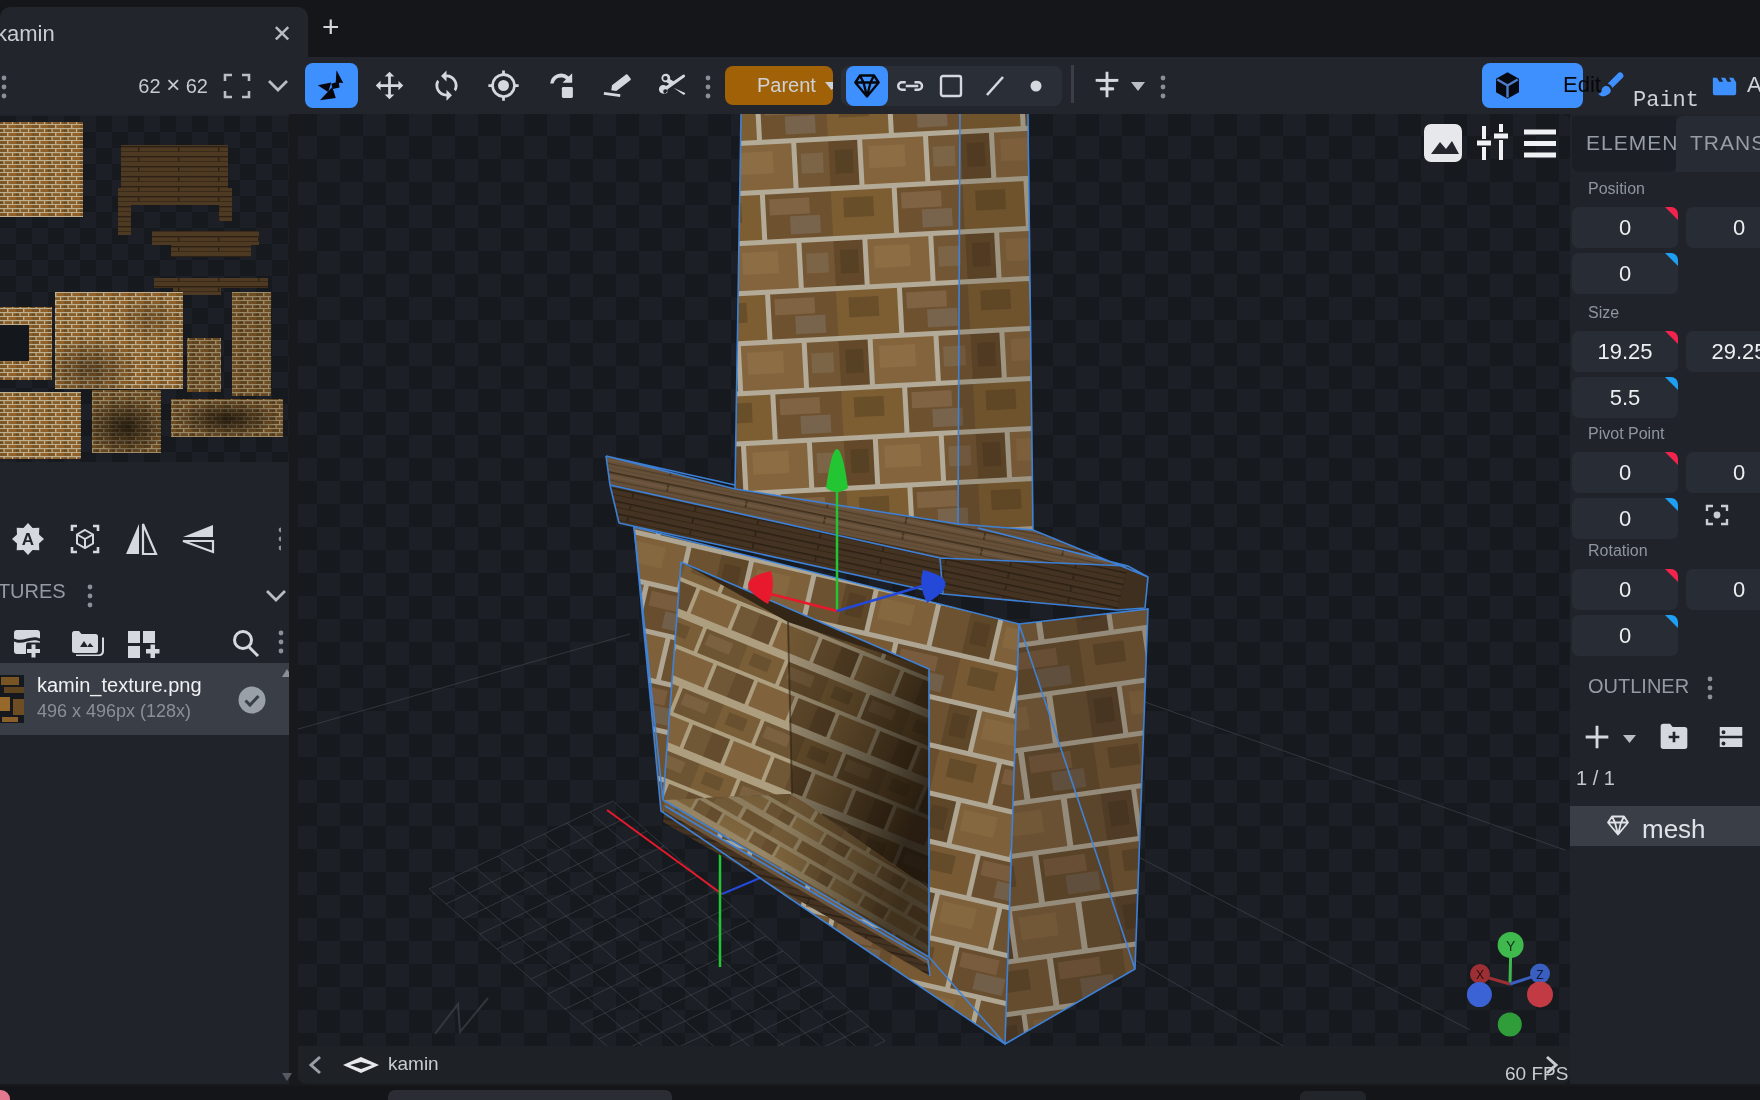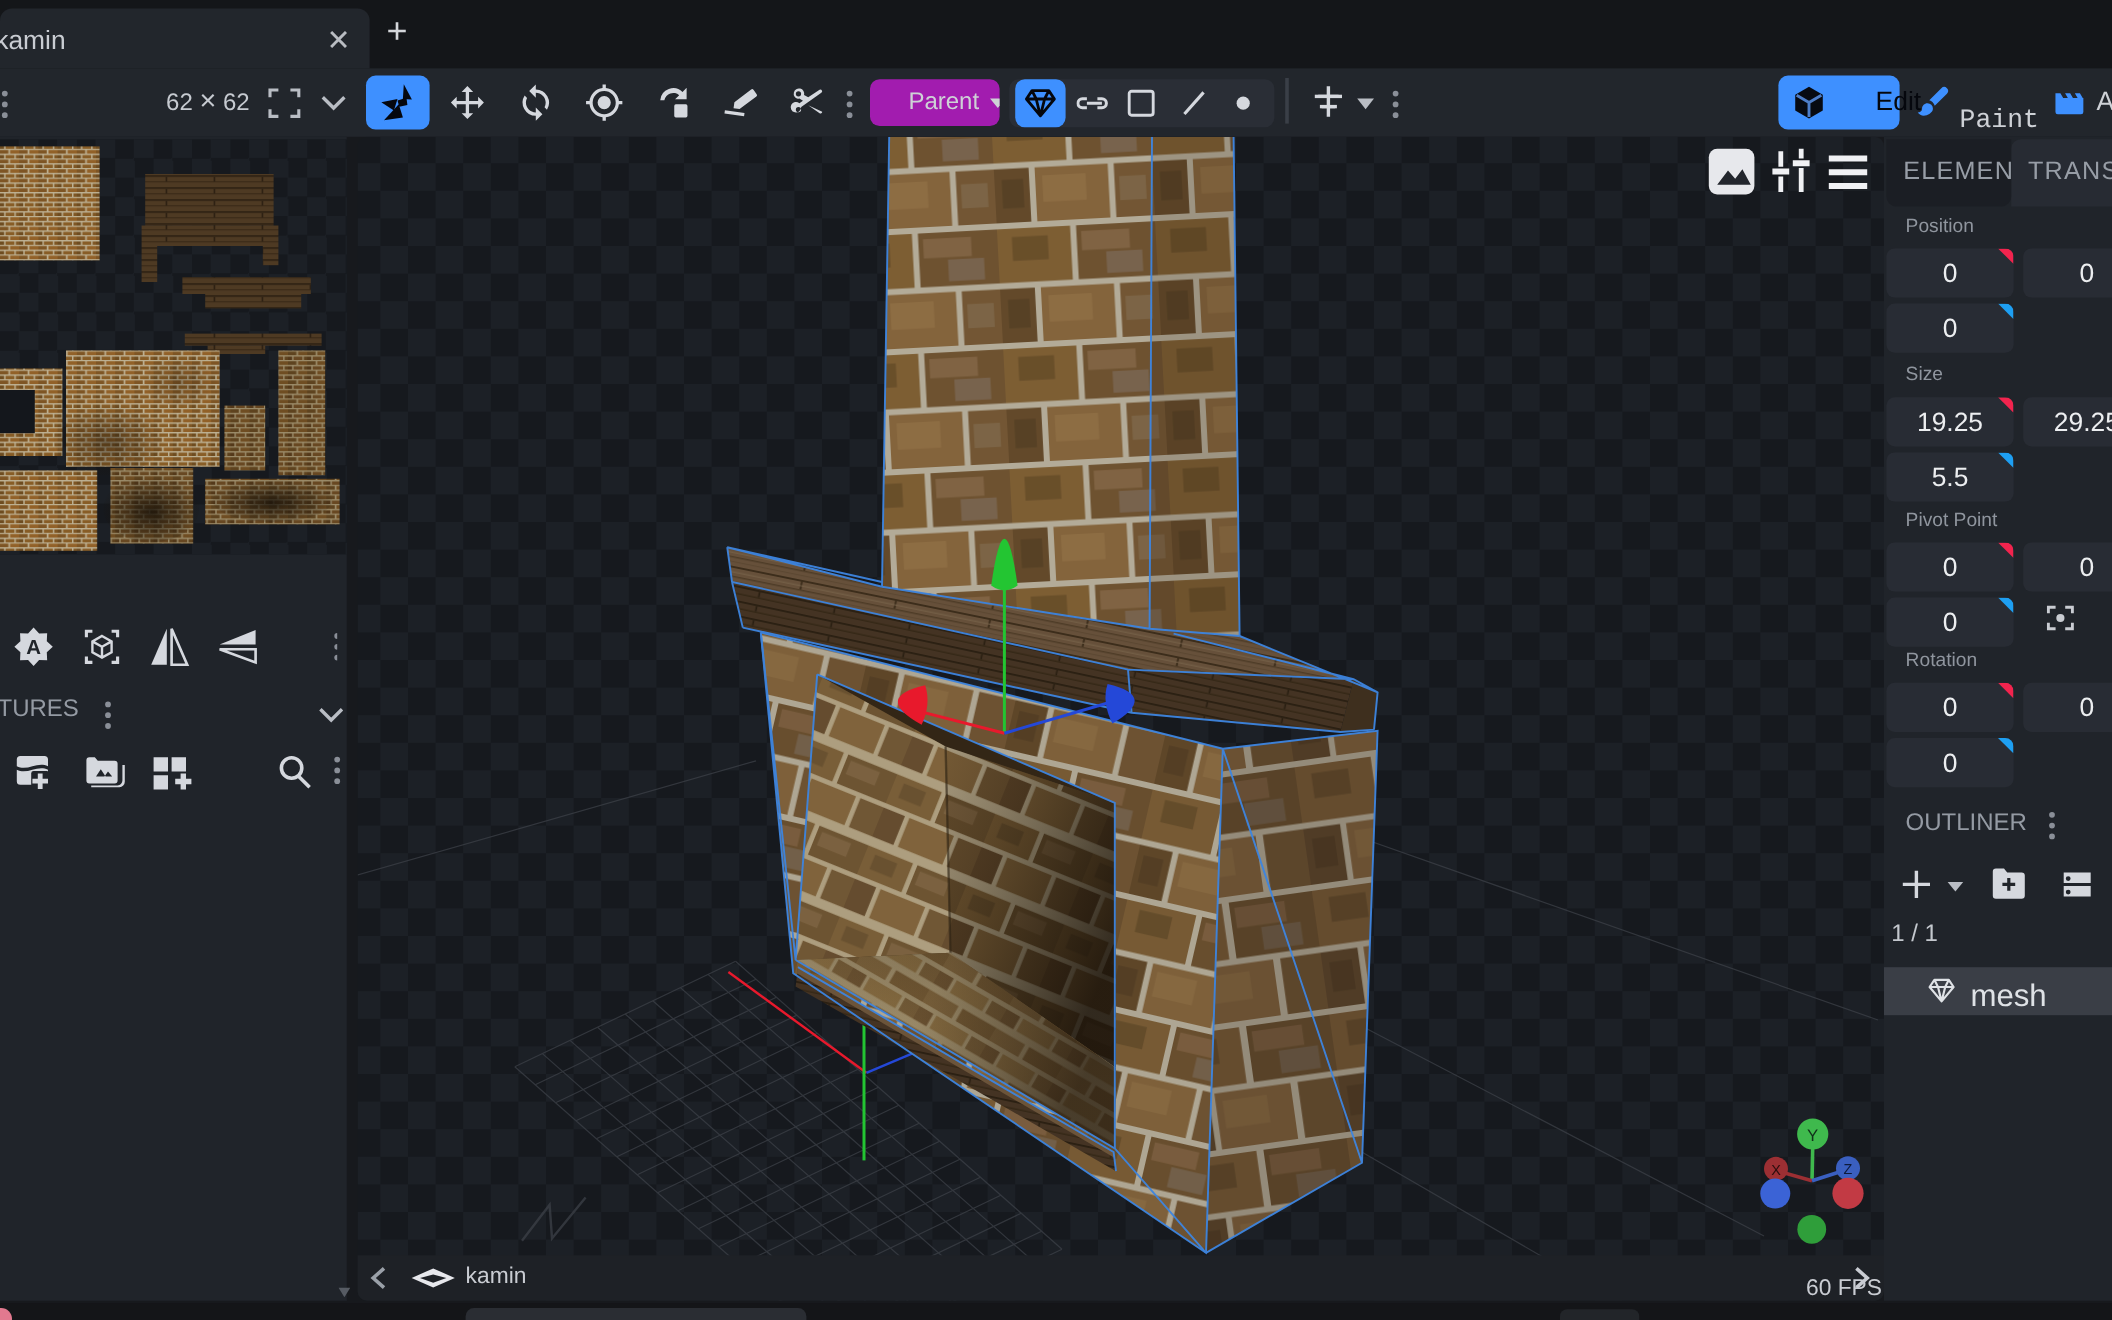--- a/index.html
+++ b/index.html
@@ -12,21 +12,21 @@
   #tabbar { left:0; top:0; width:1760px; height:57px; background:#141619; }
   #tab { left:0; top:7px; width:308px; height:50px; background:#22262c;
     border-radius:10px 10px 0 0; color:#c9ccd2; font-size:22px; }
   #tab .label { position:absolute; left:-4px; top:14px; }
   #tab .close { position:absolute; left:272px; top:13px; font-size:24px; color:#b9bcc2; }
   #plus { left:322px; top:10px; color:#d4d6da; font-size:30px; font-weight:400; }
 
   
   #toolbar { left:0; top:57px; width:1760px; height:57px; background:#22262c; }
   .btn-blue { background:#3e90ff; border-radius:8px; }
-  #parentbtn { position:absolute; left:725px; top:9px; width:108px; height:39px; background:#a21caf;
+  #parentbtn { position:absolute; left:725px; top:9px; width:108px; height:39px; background:#a16207;
      border-radius:8px; color:#ced1d6; font-size:20px; display:flex; align-items:center; justify-content:center; gap:8px;padding-left:32px;}
   #modegroup { position:absolute; left:841px; top:9px; width:221px; height:40px; background:#2a2e36; border-radius:8px; }
 
   
   #leftpanel { left:0; top:114px; width:289px; height:970px; background:#20242a; }
   #uvcanvas { left:0; top:2px; width:289px; height:346px;
      background-color:#16191e;
      background-image:conic-gradient(#1c2026 25%, transparent 0 50%, #1c2026 0 75%, transparent 0);
      background-size:32px 32px; overflow:hidden; }
   #texhead { left:0; top:466px; width:289px; height:30px; color:#949aa3; font-size:20px; }
@@ -282,20 +282,39 @@
           <circle cx="243" cy="17" r="8.5"></circle>
           <line x1="249" y1="24" x2="258" y2="33"></line>
         </g>
       <g fill="#8a8f98" transform="translate(277,6)">
           <circle cx="4" cy="4" r="2.4"></circle>
           <circle cx="4" cy="13" r="2.4"></circle>
           <circle cx="4" cy="22" r="2.4"></circle>
         </g>
     </svg>
 
+    <div class="abs" id="texitem">
+      <svg style="position:absolute;left:0;top:12px" width="24" height="48">
+        <rect width="24" height="48" fill="#15181d"></rect>
+        <rect x="1" y="2" width="18" height="8" fill="#7a5524"></rect>
+        <rect x="4" y="12" width="20" height="6" fill="#5e431f"></rect>
+        <rect x="0" y="22" width="10" height="14" fill="#96682a"></rect>
+        <rect x="13" y="24" width="11" height="16" fill="#6f4d22"></rect>
+        <rect x="2" y="42" width="16" height="5" fill="#8a5f28"></rect>
+      </svg>
+      <div class="t1">kamin_texture.png</div>
+      <div class="t2">496 x 496px (128x)</div>
+      <svg style="position:absolute;left:238px;top:23px" width="28" height="28">
+        <circle cx="14" cy="14" r="13.5" fill="#9aa0a8"></circle>
+        <path d="M7.5 14.5 L12 19 L20.5 10" fill="none" stroke="#3a3e47" stroke-width="3"></path>
+      </svg>
+      <svg style="position:absolute;left:282px;top:6px" width="10" height="8">
+          <path d="M0 8 L5 0 L10 8 Z" fill="#8a8f98"></path>
+        </svg>
+    </div>
     <svg class="abs" style="left:282px;top:959px" width="10" height="8">
         <path d="M0 0 L5 8 L10 0 Z" fill="#565b63"></path>
       </svg>
   </div>
 
   <div class="abs" id="viewport">
     <svg width="1272" height="970">
       <defs>
         <pattern id="pbrick" width="132" height="100" patternUnits="userSpaceOnUse" patternTransform="rotate(-3)">
           <rect width="132" height="100" fill="#b3ab98"></rect>

